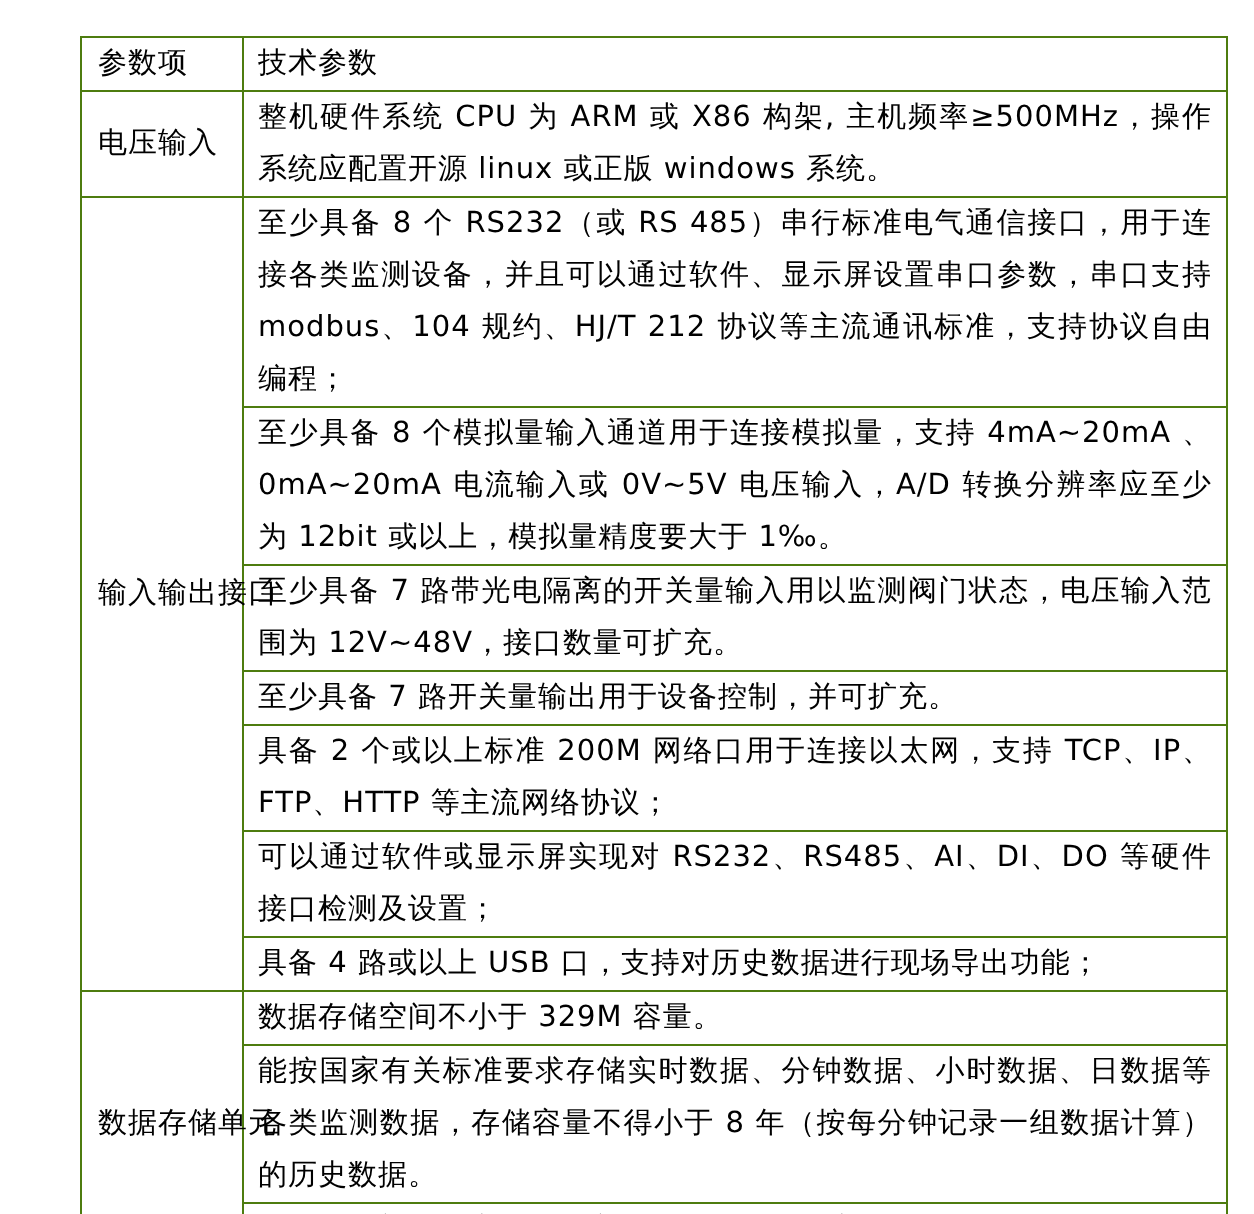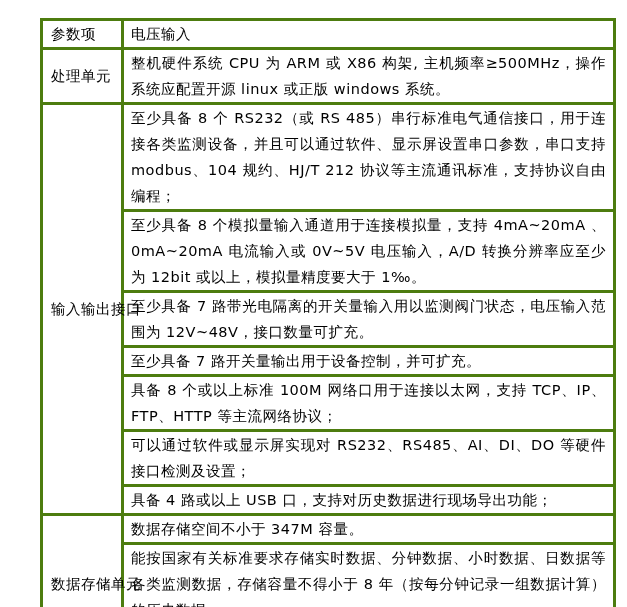--- a/index.html
+++ b/index.html
@@ -17,21 +17,21 @@
   .spec-table {
     position: absolute;
     left: 40px;
     top: 18px;
     width: 573px;
     border-collapse: collapse;
     table-layout: fixed;
     border: 1.5px solid #1a1a1a;
   }
   .spec-table td {
-    border: 3px solid #4d7c0f;
+    border: 1px solid #4d7c0f;
     font-size: 14.5px;
     line-height: 26px;
     padding: 0 7px;
     vertical-align: middle;
     letter-spacing: 0.5px;
   }
   .col-param { width: 81px; }
   .col-tech  { width: 492px; }
   td.param-cell {
     padding-left: 8px;
@@ -46,54 +46,54 @@
 <body>
 
 <table class="spec-table">
   <colgroup>
     <col class="col-param">
     <col class="col-tech">
   </colgroup>
   <tbody>
     <tr>
       <td class="param-cell">参数项</td>
-      <td class="tech-cell">电压输入</td>
+      <td class="tech-cell">技术参数</td>
     </tr>
 
     <tr>
-      <td class="param-cell">处理单元</td>
+      <td class="param-cell">电压输入</td>
       <td class="tech-cell">整机硬件系统 CPU 为 ARM 或 X86 构架, 主机频率≥500MHz，操作系统应配置开源 linux 或正版 windows 系统。</td>
     </tr>
 
     <tr>
       <td class="param-cell" rowspan="7">输入输出接口</td>
       <td class="tech-cell">至少具备 8 个 RS232（或 RS 485）串行标准电气通信接口，用于连接各类监测设备，并且可以通过软件、显示屏设置串口参数，串口支持 modbus、104 规约、HJ/T 212 协议等主流通讯标准，支持协议自由编程；</td>
     </tr>
     <tr>
       <td class="tech-cell">至少具备 8 个模拟量输入通道用于连接模拟量，支持 4mA~20mA 、0mA~20mA 电流输入或 0V~5V 电压输入，A/D 转换分辨率应至少为 12bit 或以上，模拟量精度要大于 1‰。</td>
     </tr>
     <tr>
       <td class="tech-cell">至少具备 7 路带光电隔离的开关量输入用以监测阀门状态，电压输入范围为 12V~48V，接口数量可扩充。</td>
     </tr>
     <tr>
       <td class="tech-cell">至少具备 7 路开关量输出用于设备控制，并可扩充。</td>
     </tr>
     <tr>
-      <td class="tech-cell">具备 8 个或以上标准 100M 网络口用于连接以太网，支持 TCP、IP、FTP、HTTP 等主流网络协议；</td>
+      <td class="tech-cell">具备 2 个或以上标准 200M 网络口用于连接以太网，支持 TCP、IP、FTP、HTTP 等主流网络协议；</td>
     </tr>
     <tr>
       <td class="tech-cell">可以通过软件或显示屏实现对 RS232、RS485、AI、DI、DO 等硬件接口检测及设置；</td>
     </tr>
     <tr>
       <td class="tech-cell">具备 4 路或以上 USB 口，支持对历史数据进行现场导出功能；</td>
     </tr>
 
     <tr>
       <td class="param-cell" rowspan="3">数据存储单元</td>
-      <td class="tech-cell">数据存储空间不小于 347M 容量。</td>
+      <td class="tech-cell">数据存储空间不小于 329M 容量。</td>
     </tr>
     <tr>
       <td class="tech-cell">能按国家有关标准要求存储实时数据、分钟数据、小时数据、日数据等各类监测数据，存储容量不得小于 8 年（按每分钟记录一组数据计算）的历史数据。</td>
     </tr>
     <tr>
       <td class="tech-cell">仪器的内部时钟应具备独立电源，时钟误差应优于 ±0.5s/24h。</td>
     </tr>
   </tbody>
 </table>
 

